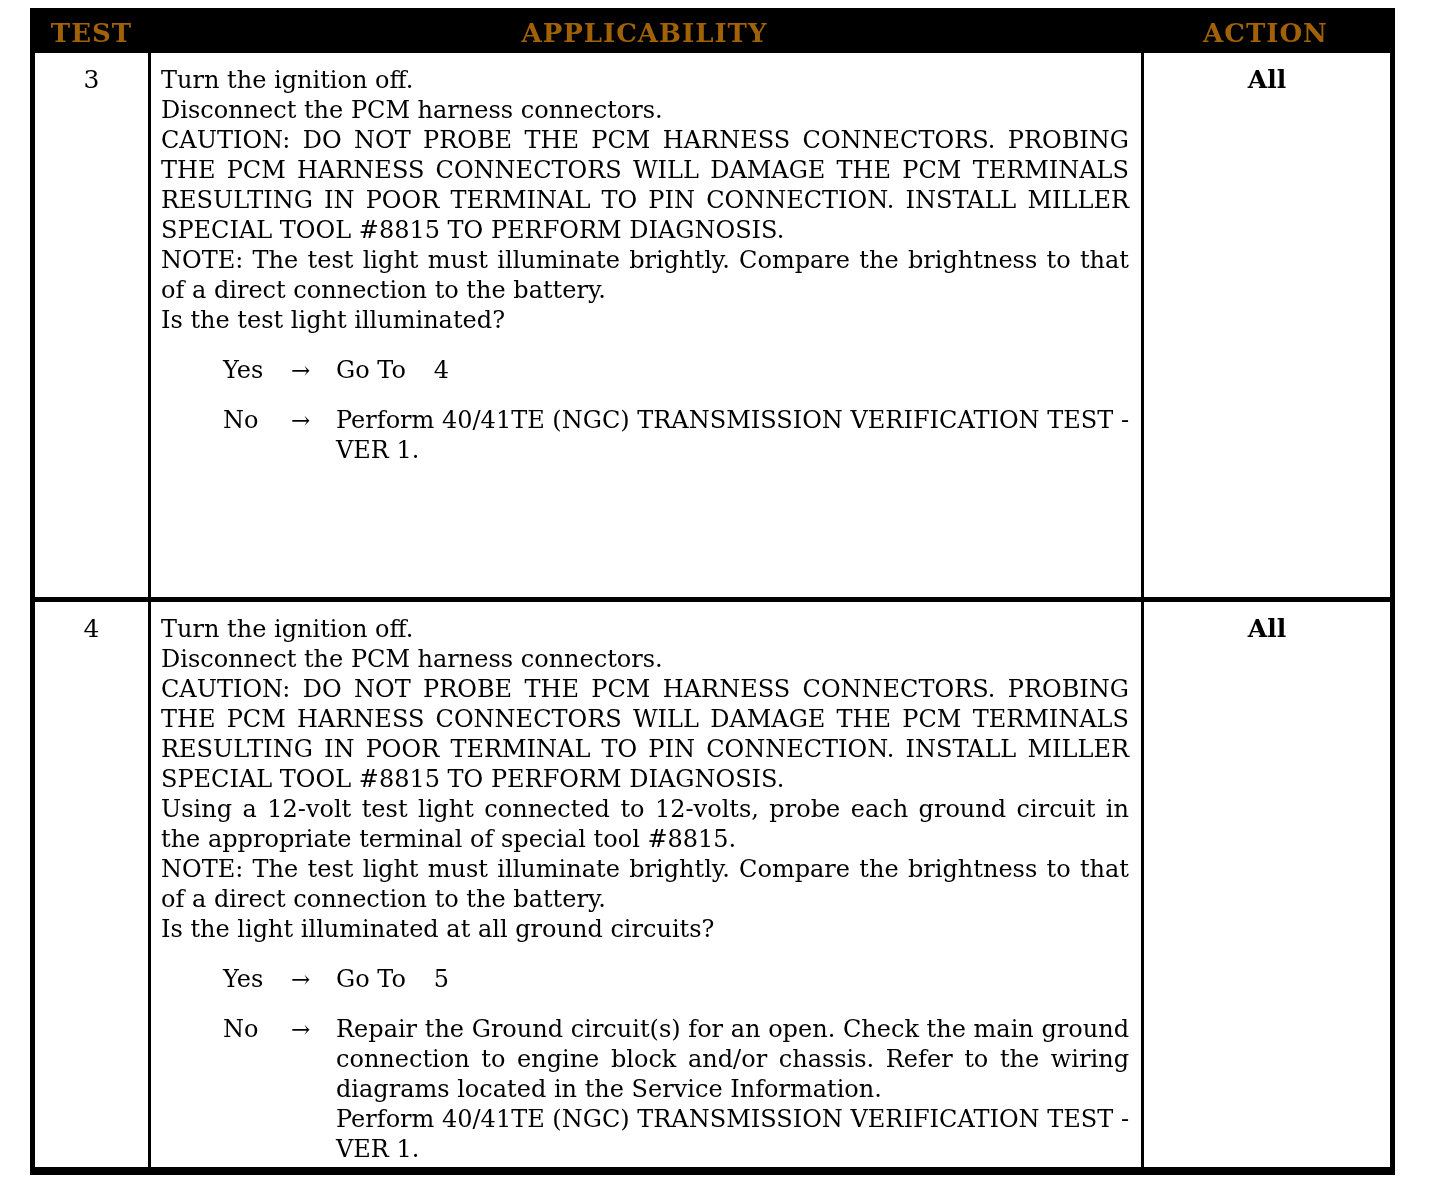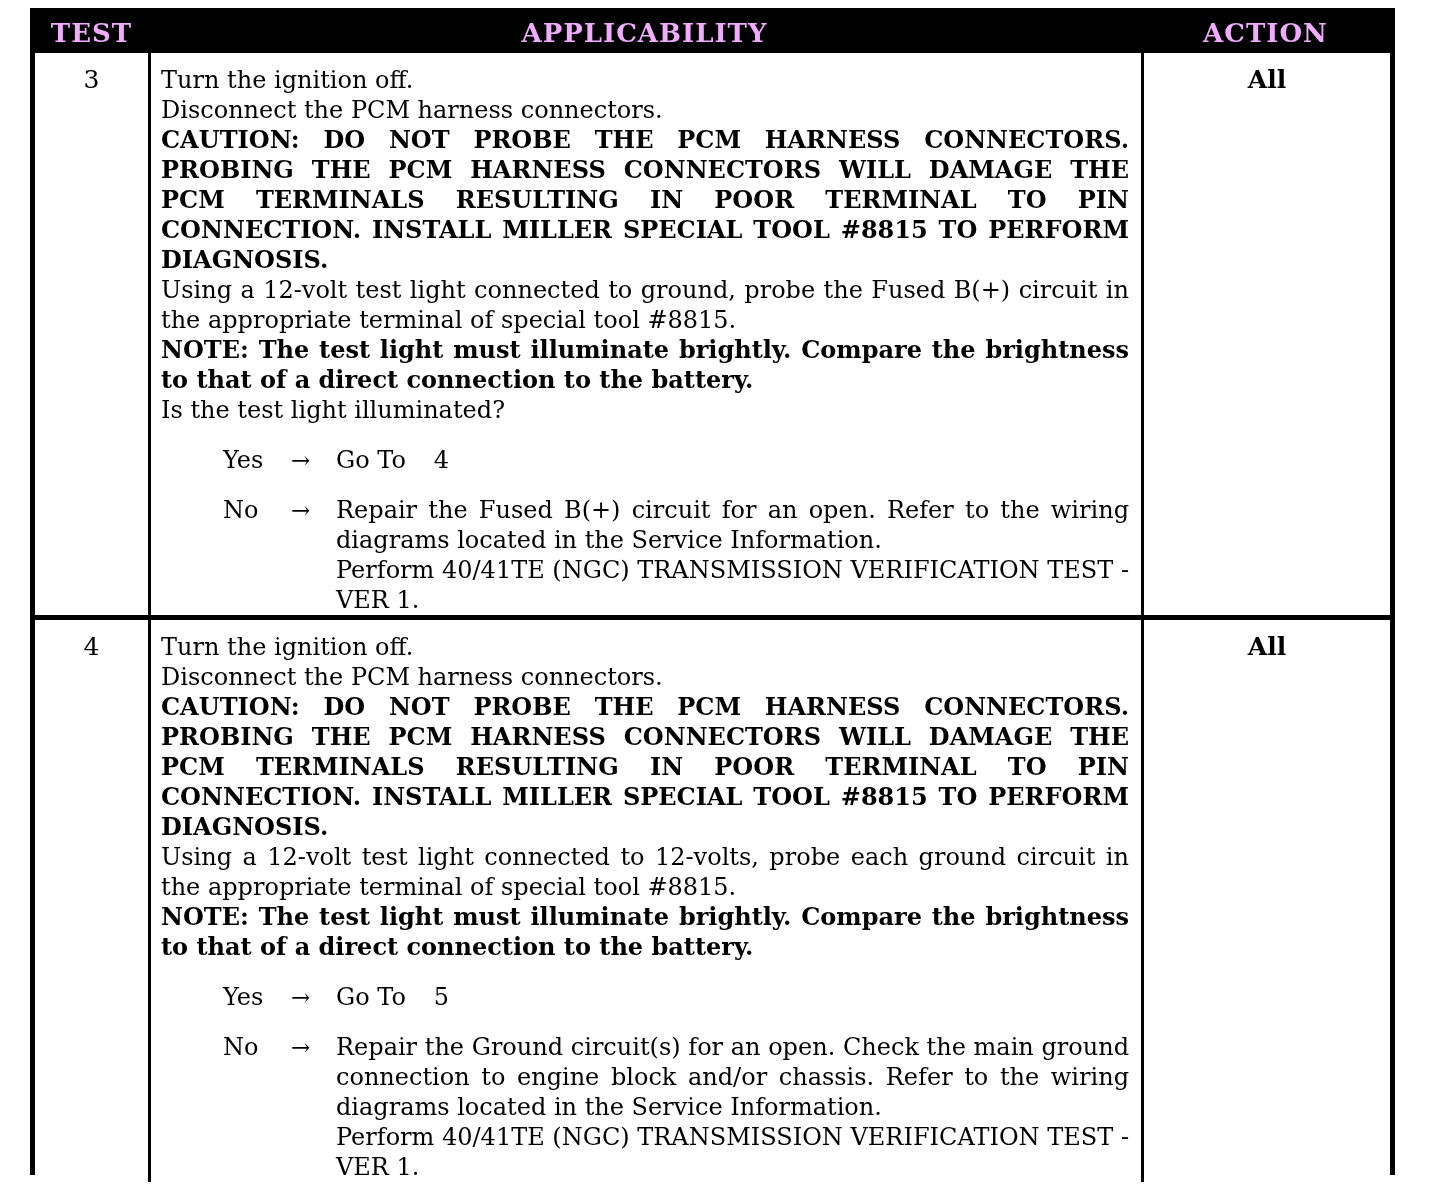--- a/index.html
+++ b/index.html
@@ -22,21 +22,21 @@
     border: 5px solid #000000;
     border-bottom-width: 8px;
     display: flex;
     flex-direction: column;
   }
   .thead {
     flex: 0 0 40px;
     display: grid;
     grid-template-columns: 113px 993px 1fr;
     background: #000000;
-    color: #f0abfc;
+    color: #a16207;
     align-items: center;
     font-weight: bold;
     font-size: 26px;
     letter-spacing: 1px;
   }
   .th { text-align: center; white-space: nowrap; }
   .trow {
     display: grid;
     grid-template-columns: 113px 993px 1fr;
     background: #ffffff;
@@ -57,21 +57,21 @@
   }
   .td-appl {
     border-left: 3px solid #000000;
     padding-top: 12px;
     text-align: center;
     font-size: 25px;
     font-weight: bold;
   }
   p { margin: 0; }
   .just { text-align: justify; }
-  .b { font-weight: bold; }
+  .b { font-weight: normal; }
   .decision {
     display: grid;
     grid-template-columns: 68px 45px auto;
     margin-left: 62px;
     margin-top: 20px;
     align-items: start;
   }
   .darrow { font-size: 23px; }
   .goto-target { display: inline-block; margin-left: 28px; }
 </style>
@@ -86,50 +86,49 @@
       <div class="th">APPLICABILITY</div>
       <div class="th">ACTION</div>
     </div>
 
     <div class="trow trow-0">
       <div class="td td-test">3</div>
       <div class="td td-action">
         <p>Turn the ignition off.</p>
         <p>Disconnect the PCM harness connectors.</p>
         <p class="b just">CAUTION: DO NOT PROBE THE PCM HARNESS CONNECTORS. PROBING THE PCM HARNESS CONNECTORS WILL DAMAGE THE PCM TERMINALS RESULTING IN POOR TERMINAL TO PIN CONNECTION. INSTALL MILLER SPECIAL TOOL #8815 TO PERFORM DIAGNOSIS.</p>
-        <p class="just">Using a 12-volt test light connected to ground, probe the Fused B(+) circuit in the appropriate terminal of special tool #8815.</p>
         <p class="b just">NOTE: The test light must illuminate brightly. Compare the brightness to that of a direct connection to the battery.</p>
         <p>Is the test light illuminated?</p>
 
         <div class="decision">
           <span>Yes</span>
           <span class="darrow">→</span>
           <span><span>Go To</span><span class="goto-target">4</span></span>
         </div>
 
         <div class="decision">
           <span>No</span>
           <span class="darrow">→</span>
           <span>
-            <p class="just">Repair the Fused B(+) circuit for an open. Refer to the wiring diagrams located in the Service Information.</p>
             <p class="just">Perform 40/41TE (NGC) TRANSMISSION VERIFICATION TEST - VER 1.</p>
           </span>
         </div>
       </div>
       <div class="td td-appl">All</div>
     </div>
 
     <div class="trow trow-1">
       <div class="td td-test">4</div>
       <div class="td td-action">
         <p>Turn the ignition off.</p>
         <p>Disconnect the PCM harness connectors.</p>
         <p class="b just">CAUTION: DO NOT PROBE THE PCM HARNESS CONNECTORS. PROBING THE PCM HARNESS CONNECTORS WILL DAMAGE THE PCM TERMINALS RESULTING IN POOR TERMINAL TO PIN CONNECTION. INSTALL MILLER SPECIAL TOOL #8815 TO PERFORM DIAGNOSIS.</p>
         <p class="just">Using a 12-volt test light connected to 12-volts, probe each ground circuit in the appropriate terminal of special tool #8815.</p>
         <p class="b just">NOTE: The test light must illuminate brightly. Compare the brightness to that of a direct connection to the battery.</p>
+        <p>Is the light illuminated at all ground circuits?</p>
 
         <div class="decision">
           <span>Yes</span>
           <span class="darrow">→</span>
           <span><span>Go To</span><span class="goto-target">5</span></span>
         </div>
 
         <div class="decision">
           <span>No</span>
           <span class="darrow">→</span>

